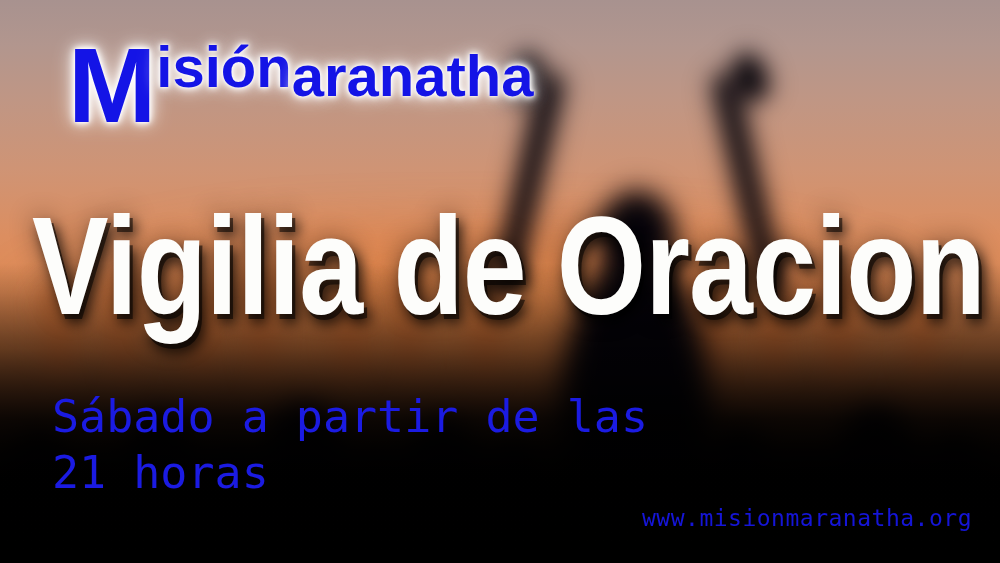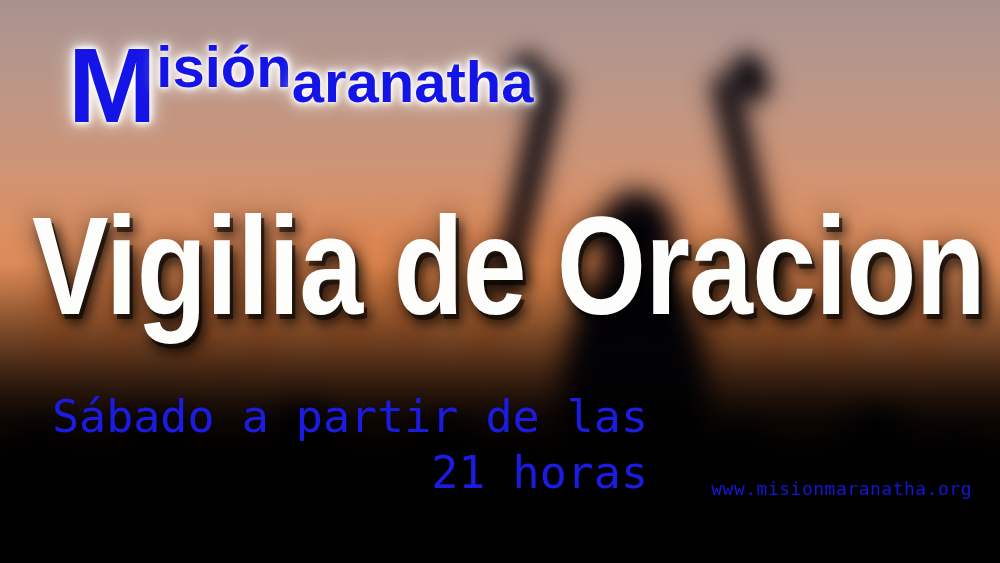--- a/index.html
+++ b/index.html
@@ -173,21 +173,21 @@
     font-size: 58px;
     font-weight: 700;
     letter-spacing: 0px;
     line-height: 0.86;
   }
   .logo-line2 {
     font-size: 58px;
     font-weight: 700;
     letter-spacing: 0px;
     line-height: 0.95;
-    margin-top: 12px;
+    margin-top: 6px;
   }
 
   
   .headline {
     position: absolute;
     left: 32px;
     top: 196px;
     width: 940px;
     color: #fdfdfb;
     font-family: "Liberation Sans Narrow", "Liberation Sans", sans-serif;
@@ -209,31 +209,30 @@
     position: absolute;
     left: 52px;
     top: 389px;
     color: #1b1be2;
     font-family: "DejaVu Sans Mono", "Liberation Mono", monospace;
     font-size: 45px;
     line-height: 1.24;
     font-weight: 400;
     letter-spacing: 0px;
     white-space: pre-line;
-    text-align: right;
   }
 
   
   .website {
     position: absolute;
     right: 28px;
-    top: 478px;
+    top: 505px;
     color: #1515d8;
     font-family: "DejaVu Sans Mono", "Liberation Mono", monospace;
-    font-size: 18px;
+    font-size: 23px;
     letter-spacing: 0.5px;
     white-space: nowrap;
   }
 </style>
 </head>
 <body>
 
 <div class="poster">
 
   <div class="bg-sky"></div>

